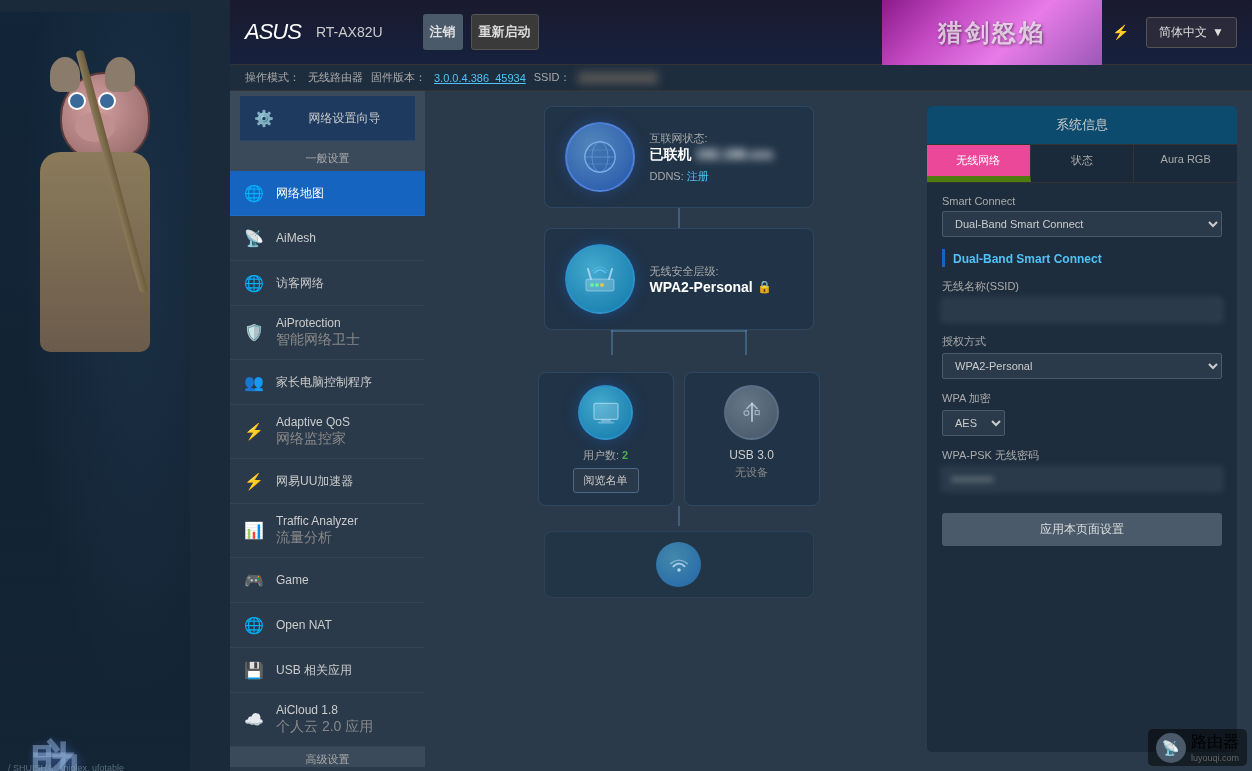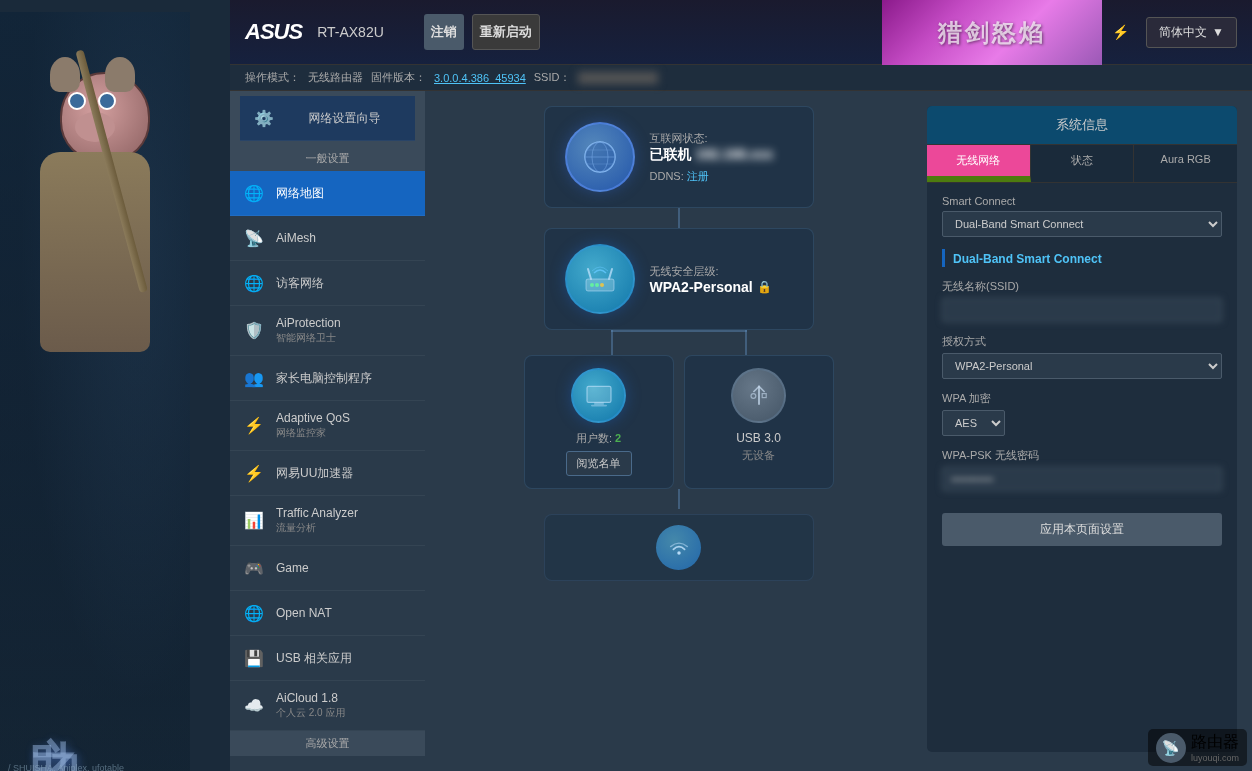--- a/index.html
+++ b/index.html
@@ -70,21 +70,21 @@
       position: relative;
     }
     .header-logo {
       display: flex;
       align-items: center;
       gap: 10px;
     }
     .asus-logo {
       color: #ffffff;
       font-size: 22px;
-      font-weight: bold;
+      font-weight: normal;
       font-style: italic;
       letter-spacing: -1px;
     }
     .router-model {
       color: #cccccc;
       font-size: 14px;
       margin-left: 5px;
     }
     .header-buttons {
       display: flex;
@@ -227,21 +227,21 @@
     }
     .sidebar-item-text {
       flex: 1;
     }
     .sidebar-item-text .main-text {
       display: block;
       font-size: 12px;
     }
     .sidebar-item-text .sub-text {
       display: block;
-      font-size: 10px;
+      font-size: 14px;
       color: #888;
       margin-top: 1px;
     }
 
     
     .main-content {
       flex: 1;
       display: flex;
       gap: 0;
       padding: 15px;
@@ -332,22 +332,22 @@
       display: flex;
       align-items: center;
       gap: 15px;
       border: 1px solid rgba(100,150,200,0.2);
     }
 
     
     .bottom-nodes {
       display: flex;
       gap: 10px;
-      margin-top: 0;
-      width: 310px;
+      margin-top: 17px;
+      width: 282px;
     }
     .node-small {
       flex: 1;
       background: rgba(30,50,70,0.8);
       border-radius: 8px;
       padding: 12px 10px;
       text-align: center;
       border: 1px solid rgba(100,150,200,0.2);
     }
     .node-small-icon {

